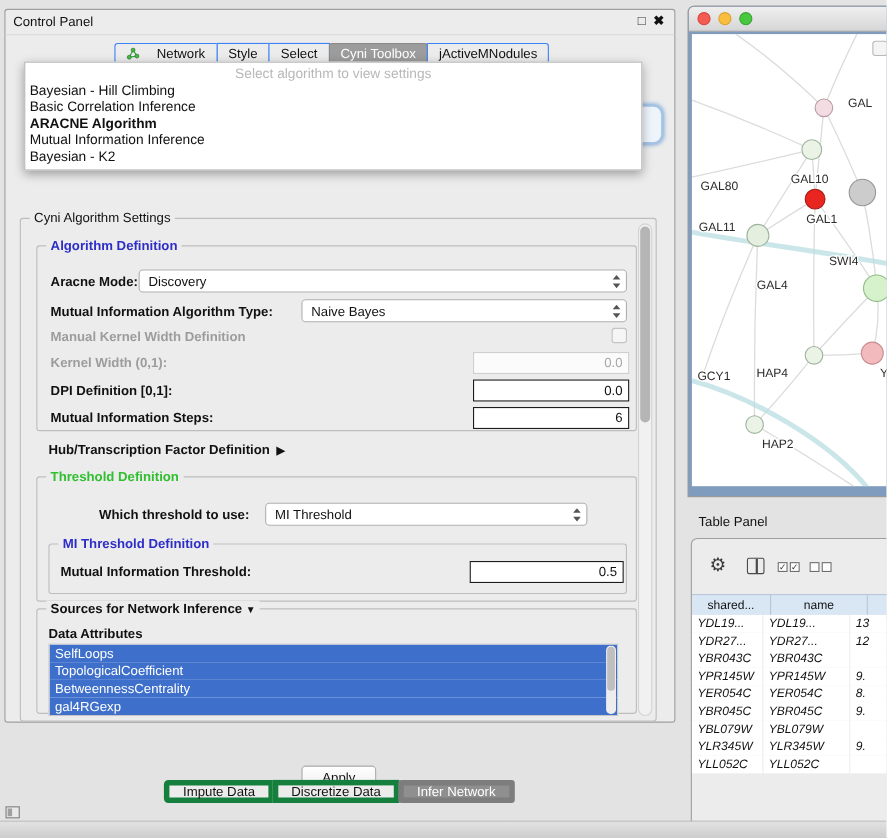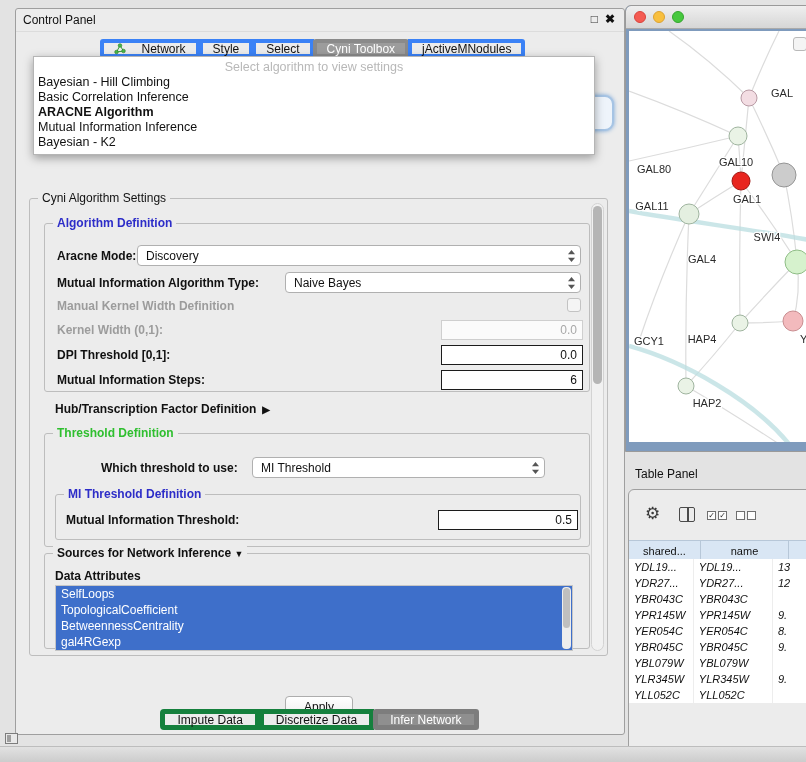--- a/index.html
+++ b/index.html
@@ -1,29 +1,29 @@
 <!DOCTYPE html>
 <html><head>
 <meta charset="utf-8">
 <style>
   html,body{margin:0;padding:0;}
   body{font-family:"Liberation Sans",sans-serif;}
   #desktop{position:relative;width:806px;height:762px;background:#e3e3e3;overflow:hidden;}
 
   
-  #control-panel{position:absolute;left:15px;top:8px;width:610px;height:727px;
+  #control-panel{position:absolute;left:4px;top:8px;width:610px;height:649px;
     background:#ececec;border:1px solid #9f9f9f;border-radius:3px;box-sizing:border-box;}
   .cp-titlebar{position:absolute;left:0;top:0;right:0;height:22px;border-bottom:1px solid #dcdcdc;}
   .cp-title{position:absolute;left:7px;top:4px;font-size:12px;color:#111;}
   .cp-float{position:absolute;right:26px;top:3px;font-size:12px;color:#333;cursor:default;}
   .cp-close{position:absolute;right:9px;top:3px;font-size:12px;font-weight:bold;color:#111;cursor:default;}
 
   .cp-tabs{position:absolute;left:0;right:14px;top:30px;height:21px;display:flex;justify-content:center;}
   .tab{display:flex;align-items:center;gap:16px;padding:0 10px;font-size:12px;color:#111;
-    border:4px solid #3b82f6;margin-left:-1px;background:#ececec;height:19px;box-sizing:border-box;}
+    border:1px solid #3b82f6;margin-left:-1px;background:#ececec;height:19px;box-sizing:border-box;}
   .tab.first{border-radius:3px 0 0 3px;}
   .tab.last{border-radius:0 3px 3px 0;}
   .tab.active{background:#9c9c9c;color:#fff;border-color:#8a8a8a;border-radius:3px;}
 
   
   .remnant-combo{position:absolute;left:550px;top:86px;width:44px;height:32px;border-radius:9px;
     background:#eef4fb;border:2px solid #a6c4e4;box-shadow:0 0 4px #7aa7d9;z-index:5;}
 
   
   .popup{position:absolute;left:17px;top:47px;width:560px;background:#fff;border:1px solid #b5b5b5;
@@ -197,21 +197,21 @@
               </svg>
           </span>
         </div>
 
         <span class="form-label dim" style="left:12px;top:75px;">Manual Kernel Width Definition</span>
         <div class="checkbox" style="left:522px;top:74px;"></div>
 
         <span class="form-label dim" style="left:12px;top:99px;">Kernel Width (0,1):</span>
         <div class="field off" style="left:396px;top:96px;width:142px;">0.0</div>
 
-        <span class="form-label" style="left:12px;top:124px;">DPI Threshold [0,1]:</span>
+        <span class="form-label" style="left:12px;top:124px;">DPI Definition [0,1]:</span>
         <div class="field" style="left:396px;top:121px;width:142px;">0.0</div>
 
         <span class="form-label" style="left:12px;top:149px;">Mutual Information Steps:</span>
         <div class="field" style="left:396px;top:146px;width:142px;">6</div>
       </div>
 
       <div class="collapser" style="left:25px;top:203px;">
         <span>Hub/Transcription Factor Definition</span><span class="tri">▶</span>
       </div>
 

